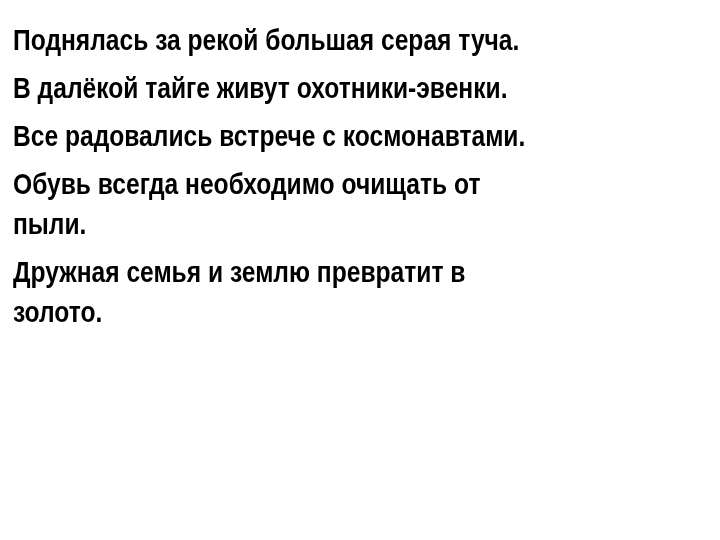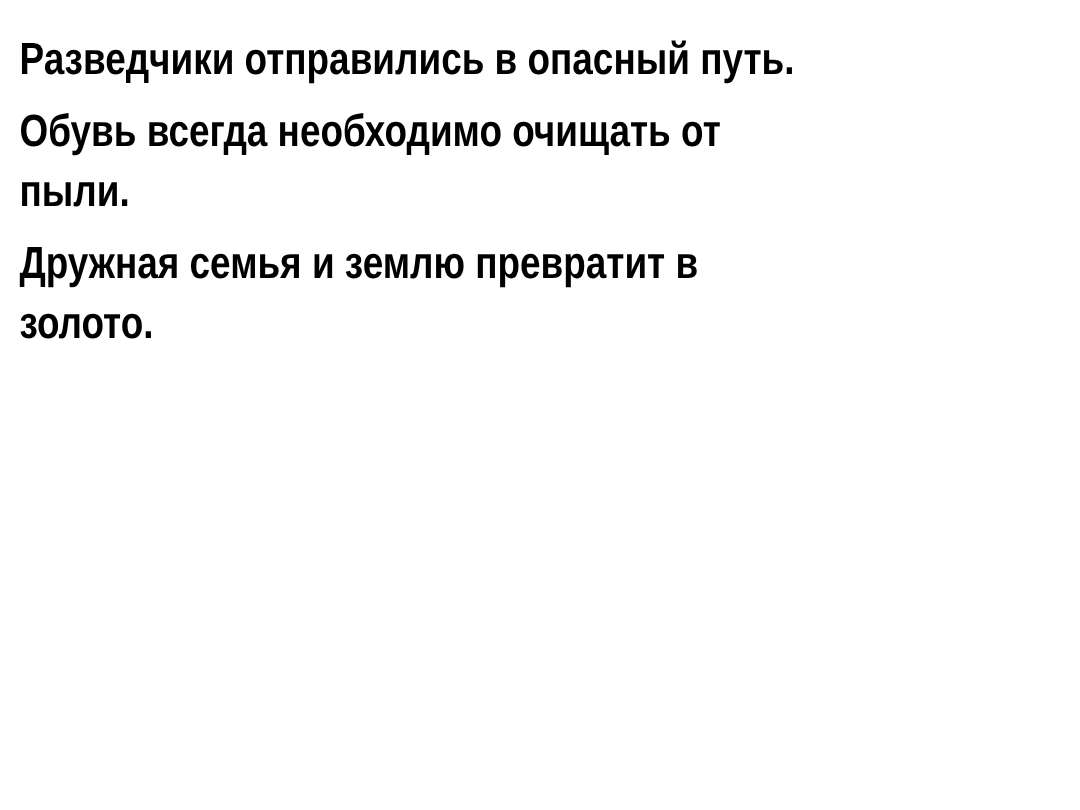--- a/index.html
+++ b/index.html
@@ -31,26 +31,32 @@
     white-space: nowrap;
     transform: scaleX(0.82);
     transform-origin: 0 50%;
   }
 </style>
 </head>
 <body>
 
 <div class="slide">
 
-
-
+  <div class="para">
+    <span class="line">Поднялась за рекой большая серая туча.</span>
+  </div>
 
   <div class="para">
-    <span class="line">Разведчики отправились в опасный путь.</span>
+    <span class="line">В далёкой тайге живут охотники-эвенки.</span>
   </div>
+
+  <div class="para">
+    <span class="line">Все радовались встрече с космонавтами.</span>
+  </div>
+
 
   <div class="para">
     <span class="line">Обувь всегда необходимо очищать от</span>
     <span class="line">пыли.</span>
   </div>
 
   <div class="para">
     <span class="line">Дружная семья и землю превратит в</span>
     <span class="line">золото.</span>
   </div>

